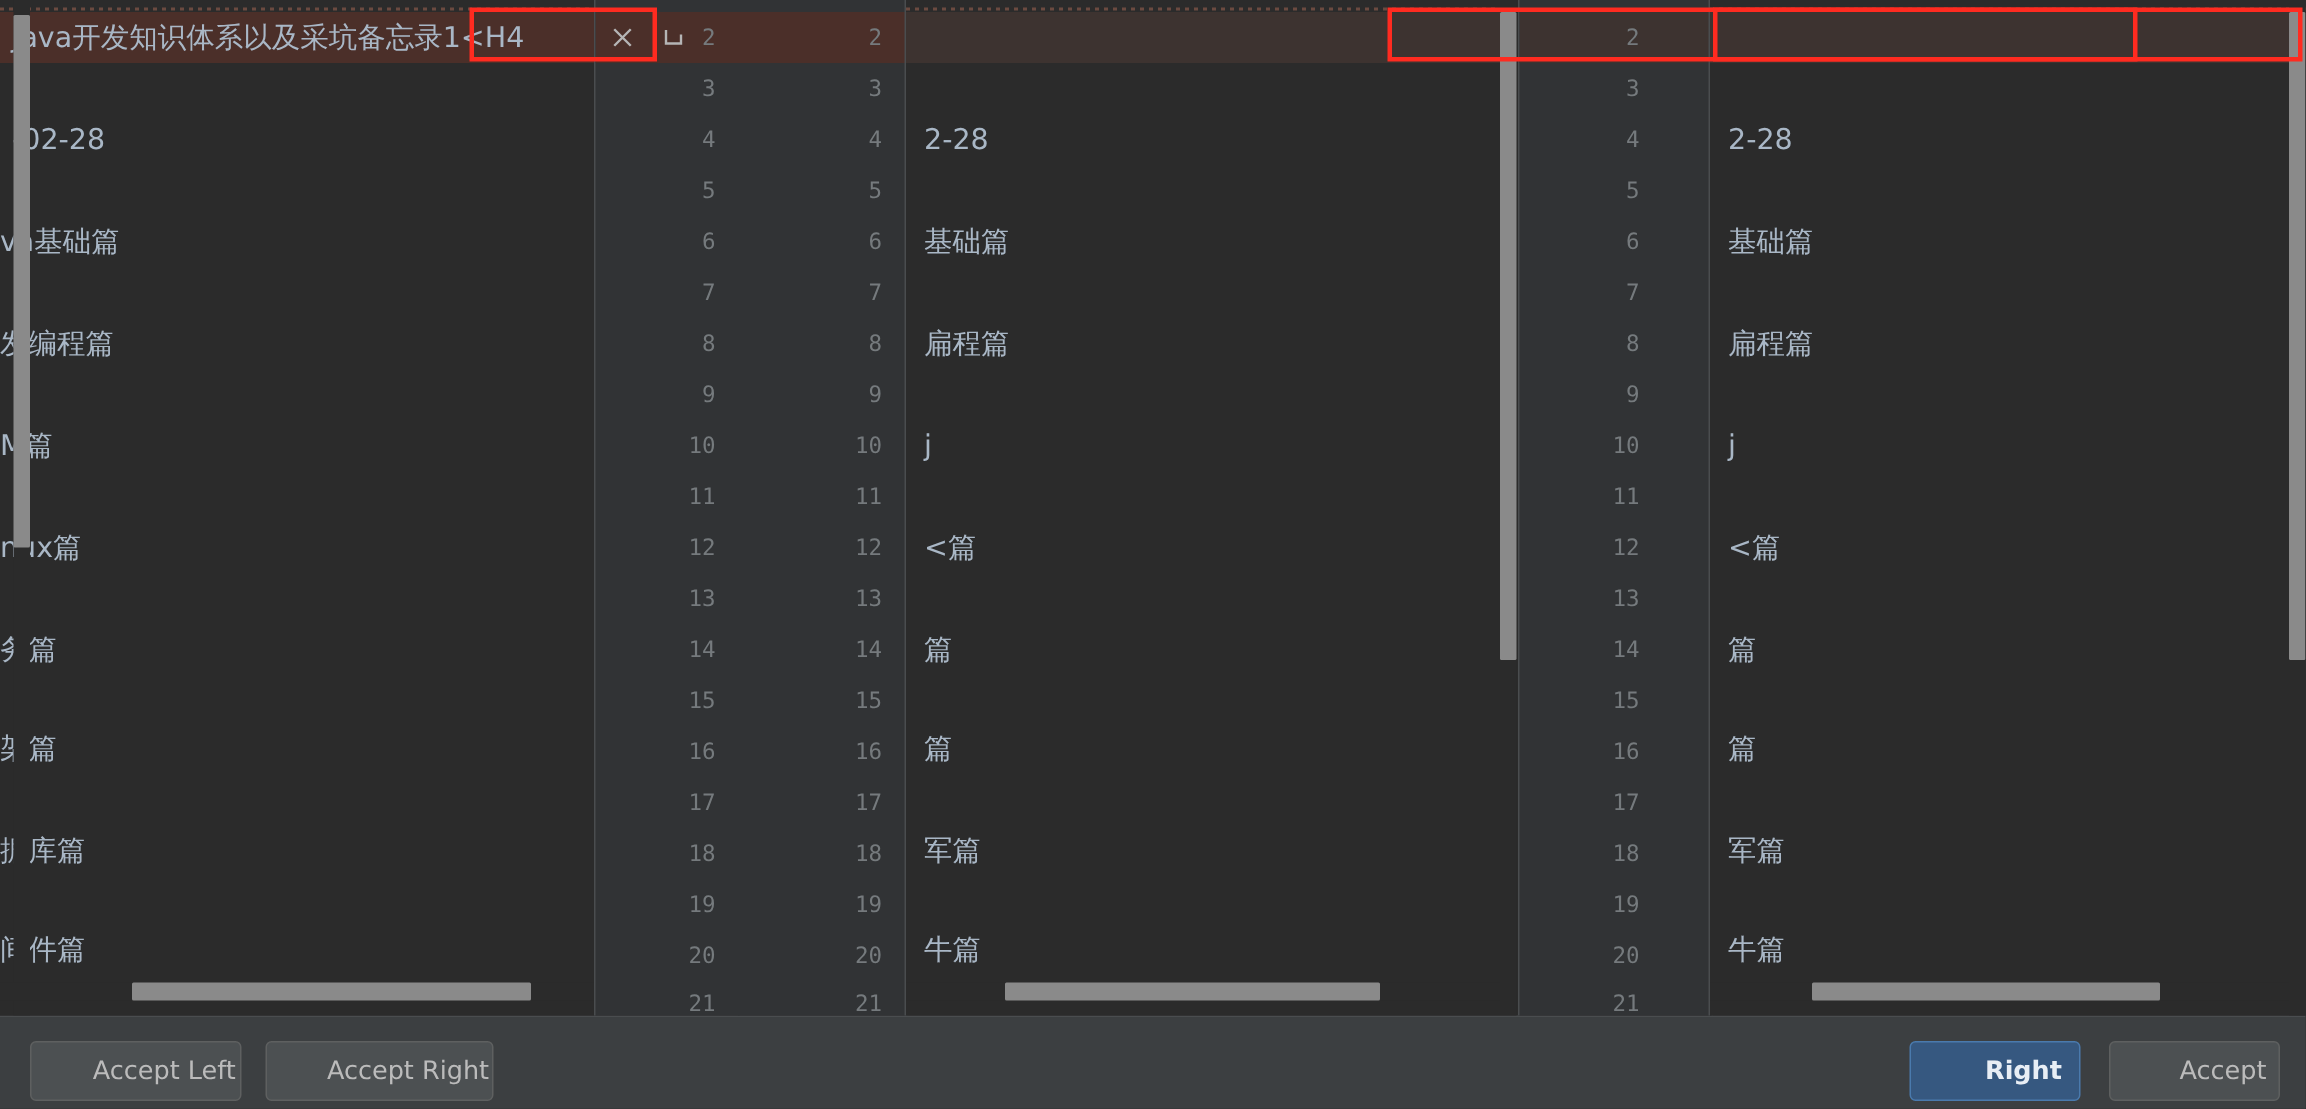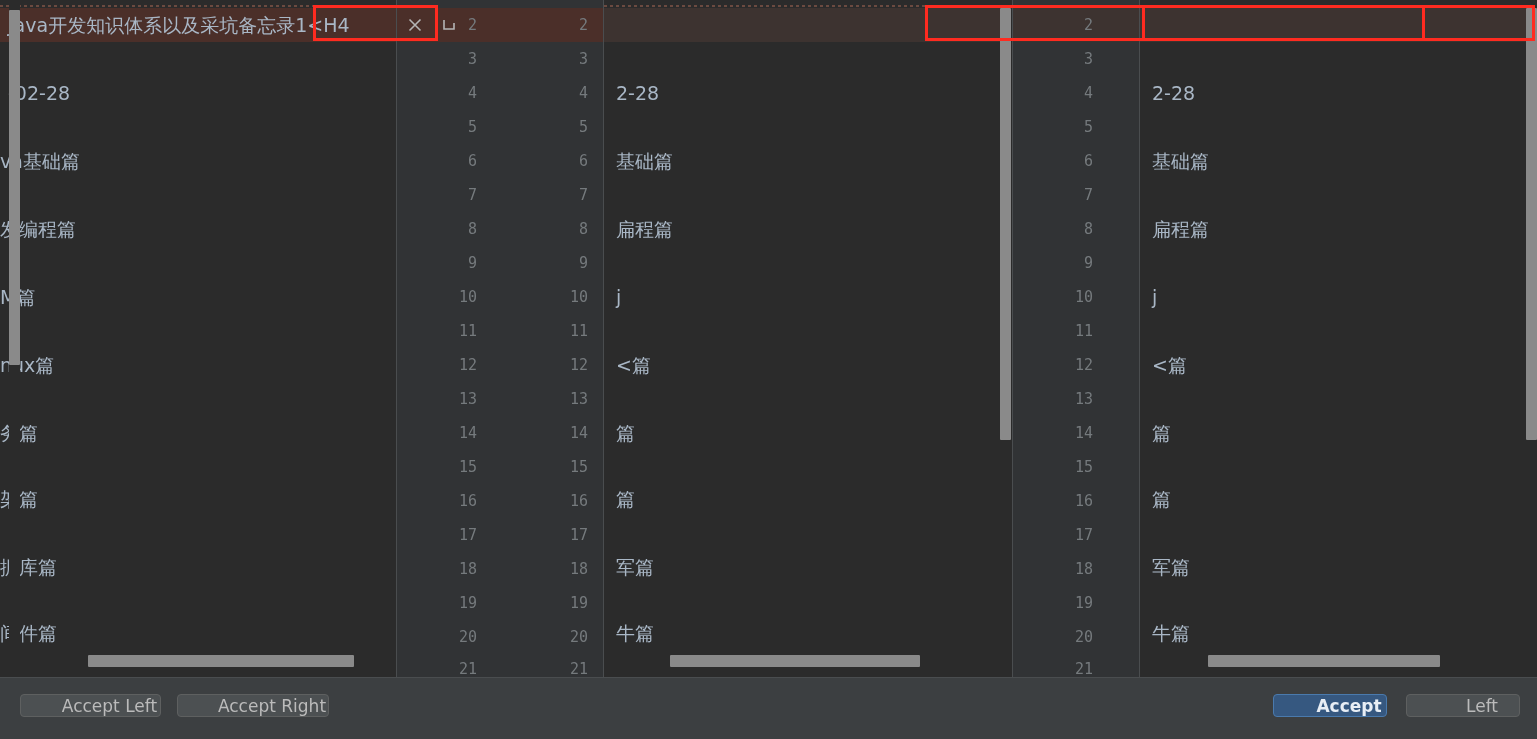--- a/index.html
+++ b/index.html
@@ -106,21 +106,21 @@
   }
   .btn{
     position:absolute;
     box-sizing:border-box;
     border:1px solid #5e6060;
     border-radius:4px;
     background:#4c5052;
     color:#bbbbbb;
     font-family:"DejaVu Sans","Liberation Sans",sans-serif;
     font-size:17px;
-    height:23px;
+    height:40px;
     display:flex;align-items:center;justify-content:center;
     cursor:pointer;
     user-select:none;
     padding-left:38px;
   }
   .btn-primary{
     background:#365880;border:1px solid #4a7aad;color:#e8eef5;font-weight:bold;
   }
 </style>
 </head>
@@ -289,18 +289,18 @@
     <div class="vdivider" style="left:1139px;"></div>
   </div>
 
   <div class="annot" style="left:313px;top:5px;width:125px;height:36px;"></div>
   <div class="annot" style="left:925px;top:5px;width:500px;height:36px;"></div>
   <div class="annot" style="left:1142px;top:5px;width:393px;height:36px;"></div>
 
   <div class="bottom-bar">
     <div class="btn" style="left:20px;top:16px;width:141px;">Accept Left</div>
     <div class="btn" style="left:177px;top:16px;width:152px;">Accept Right</div>
-    <div class="btn btn-primary" style="left:1273px;top:16px;width:114px;">Accept</div>
-    <div class="btn" style="left:1406px;top:16px;width:114px;">Left</div>
+    <div class="btn btn-primary" style="left:1273px;top:16px;width:114px;">Right</div>
+    <div class="btn" style="left:1406px;top:16px;width:114px;">Accept</div>
 
   </div>
 
 </div>
 
 </body></html>

